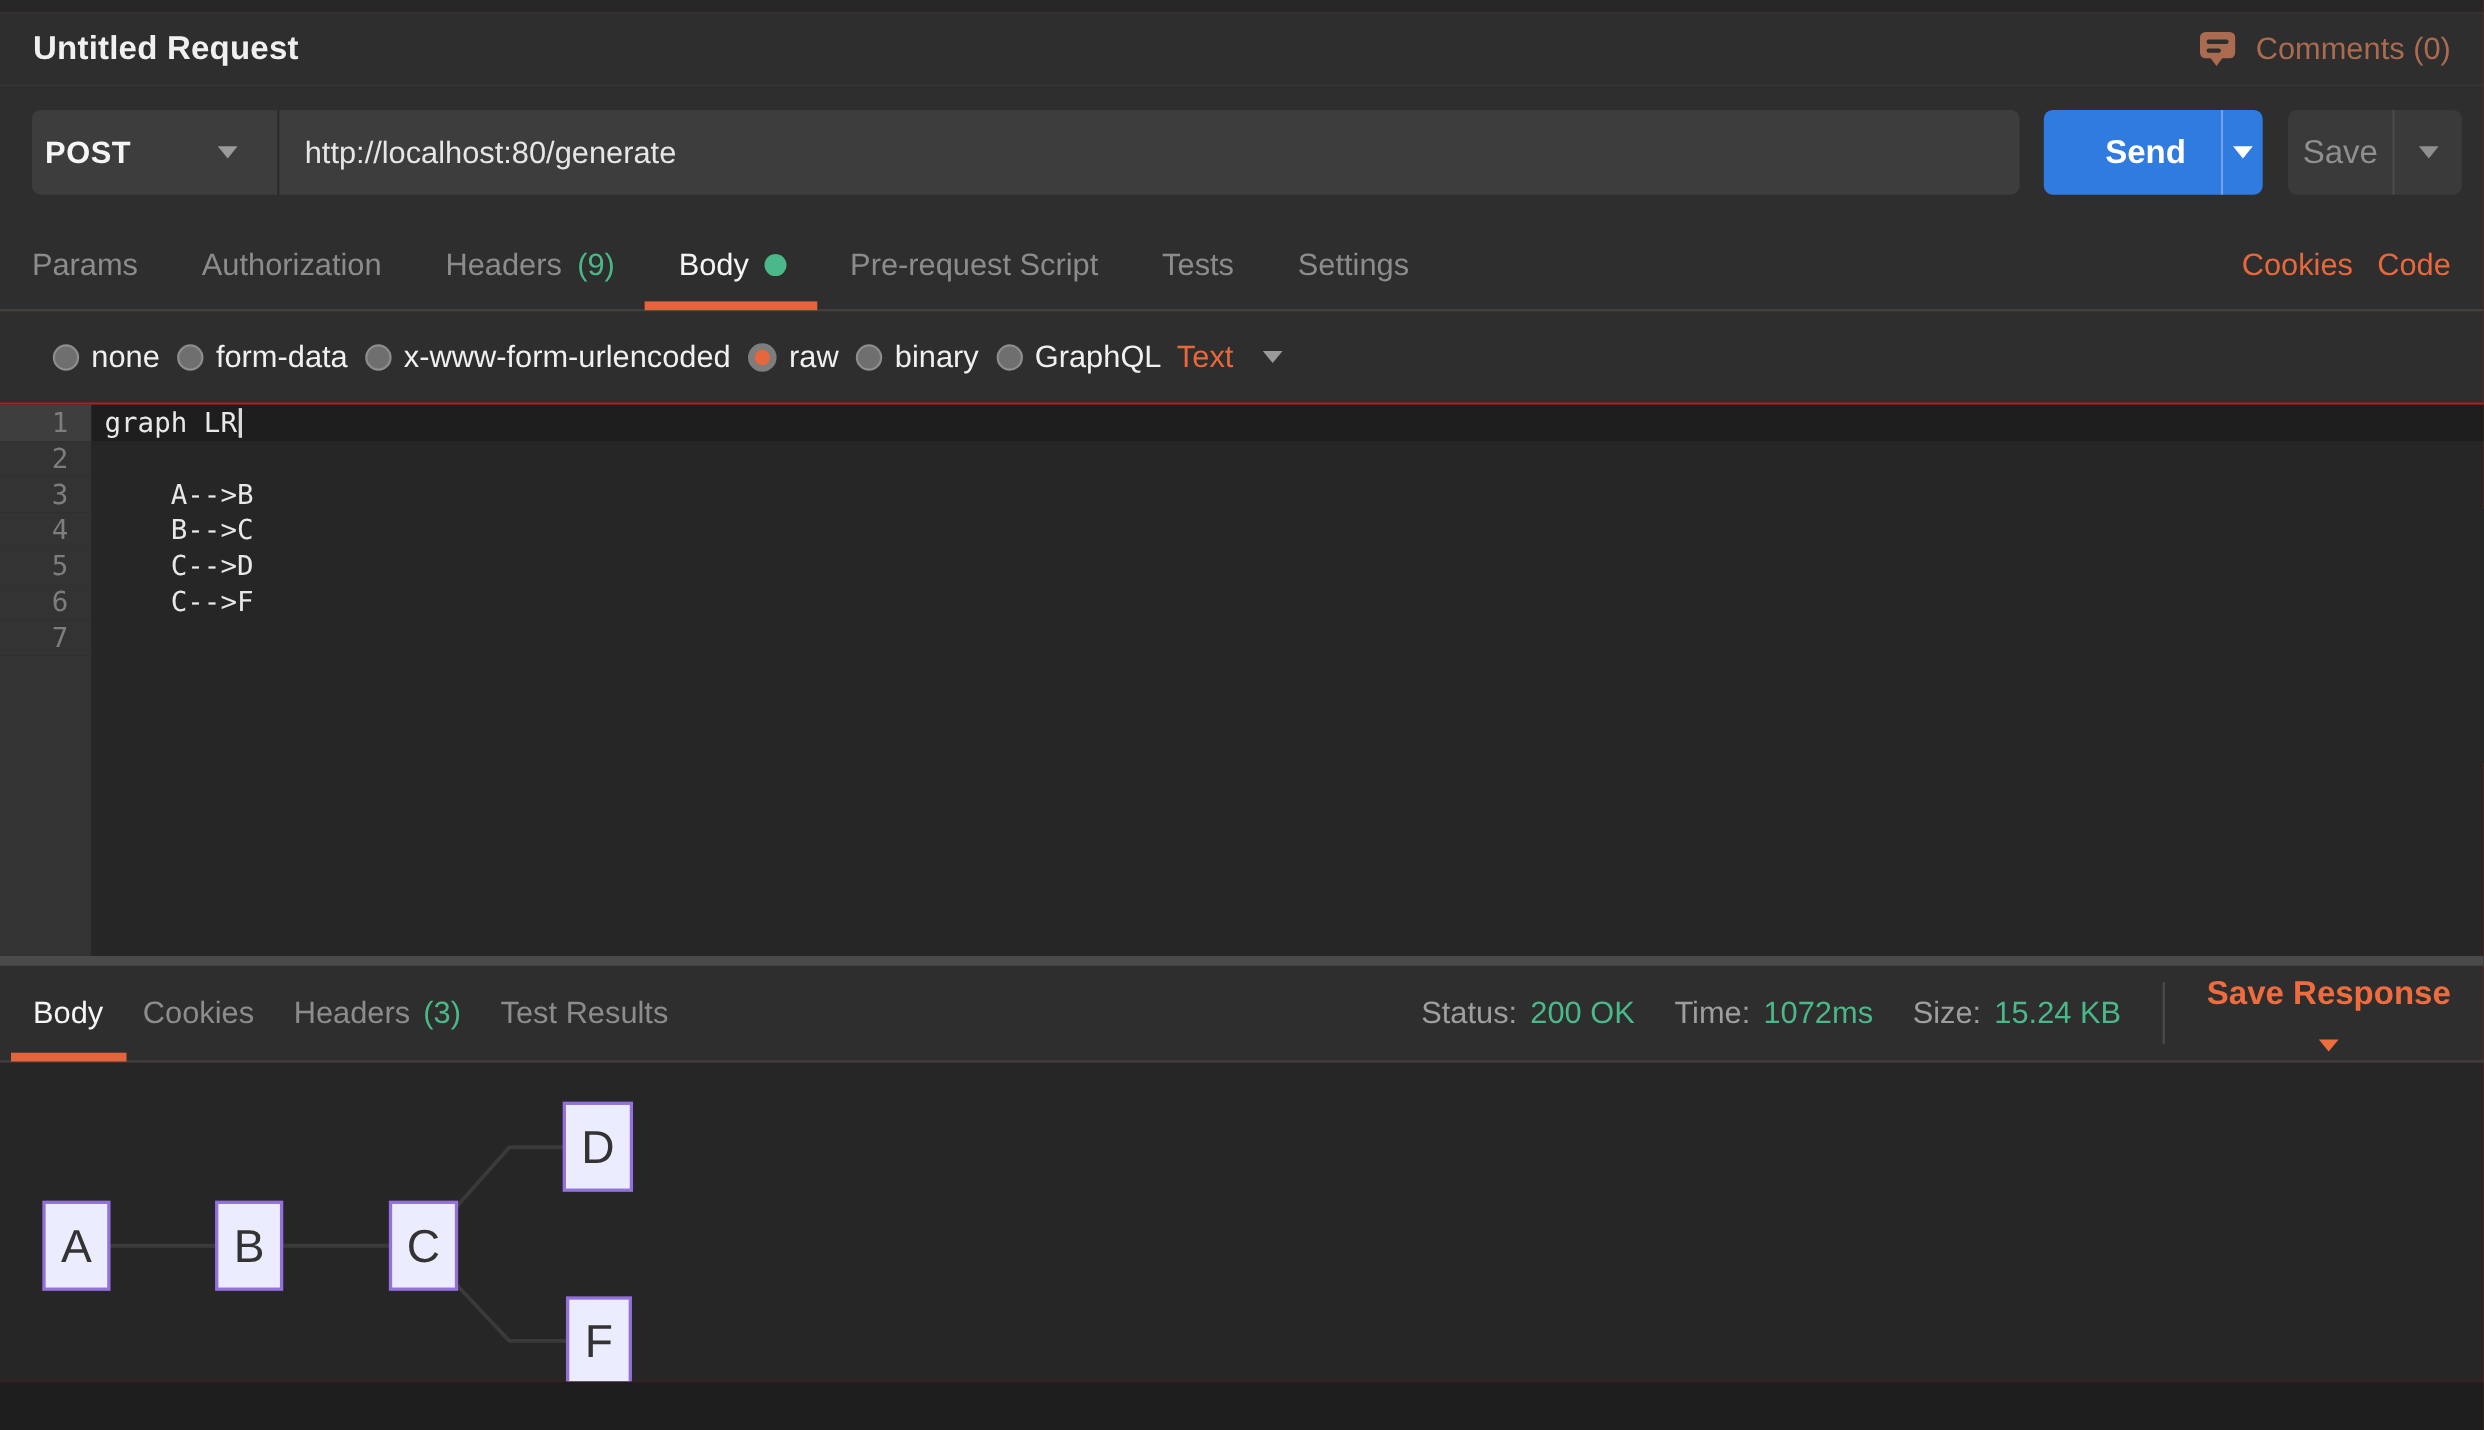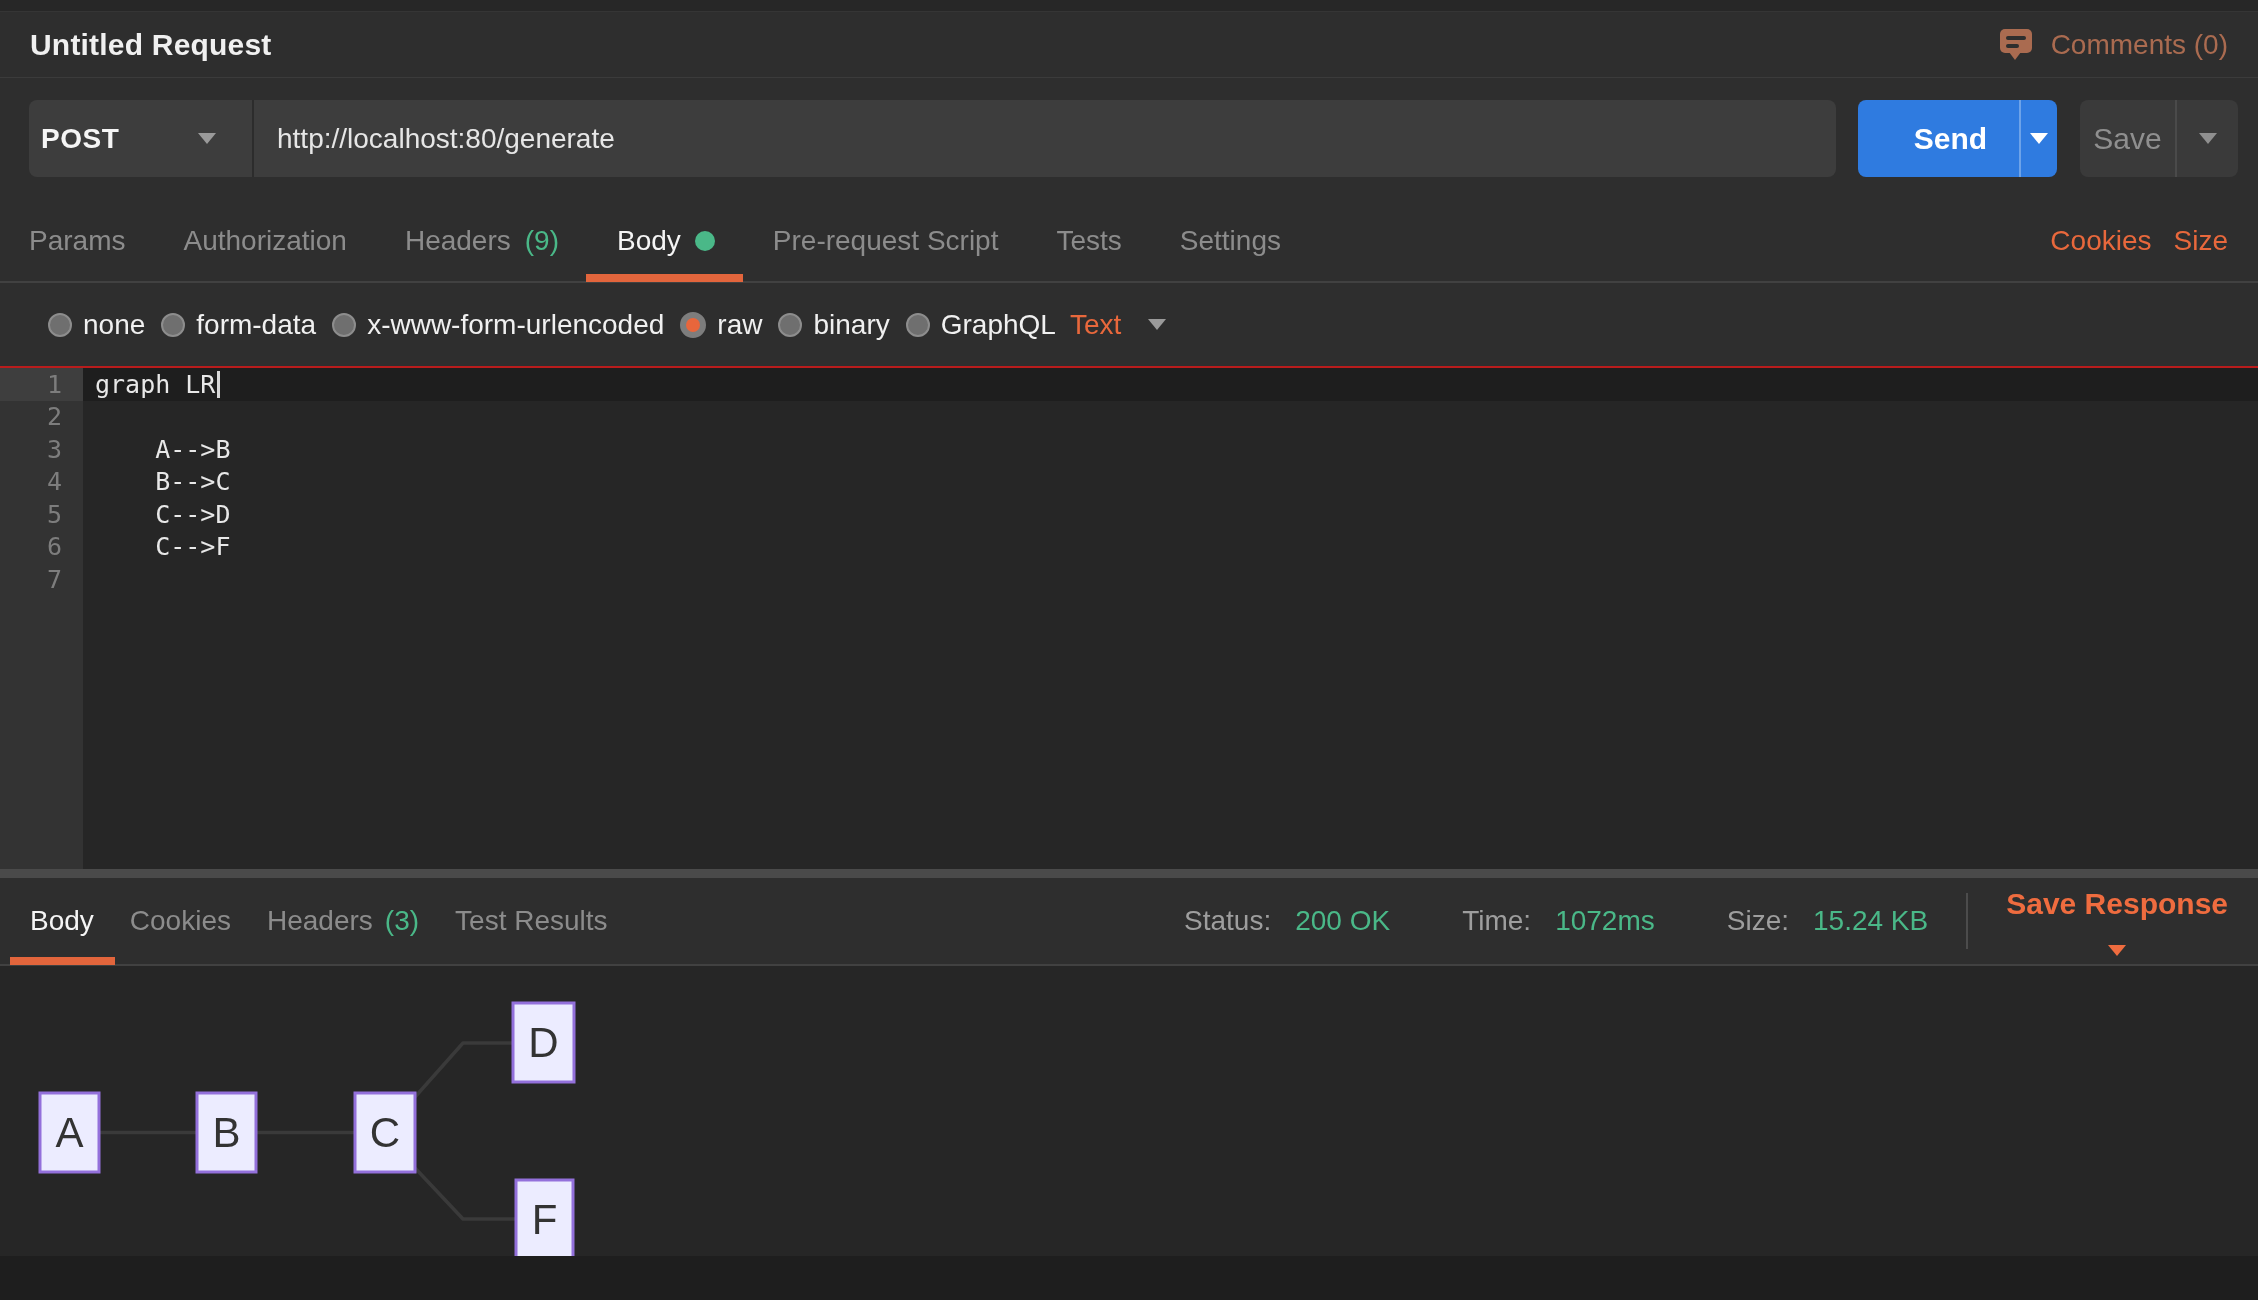--- a/index.html
+++ b/index.html
@@ -80,21 +80,21 @@
   .resp-bar { height:88px; background:#2e2e2e; border-bottom:2px solid #414141;
               display:flex; align-items:center; padding:0 30px; }
   .resp-tabs { display:flex; align-items:center; gap:36px; flex:1; }
   .rtab { position:relative; height:88px; display:flex; align-items:center; gap:12px;
           font-size:28px; color:#8c8c8c; cursor:pointer; }
   .rtab .cnt { color:#4ab888; }
   .rtab--active { color:#f5f5f5; }
   .rtab--active::after { content:""; position:absolute; left:-20px; right:-21px; bottom:0;
                          height:8px; background:#e2653c; }
   .resp-meta { display:flex; align-items:center; gap:36px; }
-  .meta-pair { display:flex; gap:24px; font-size:28px;margin-left:36px; }
+  .meta-pair { display:flex; gap:12px; font-size:28px; }
   .meta-label { color:#9e9e9e; }
   .meta-value { color:#4ab888; }
   .vdiv { width:2px; height:56px; background:#4c4c4c; margin:0 2px; }
   .save-resp { display:flex; align-items:center; gap:24px; cursor:pointer;flex-direction:column; }
   .save-resp-label { font-size:30px; font-weight:700; color:#ef6c3f; }
   .save-resp .tri { border-top-color:#ef6c3f; }
 
   
   .resp-body { height:334px; background:#262626; position:relative; }
   .graph-svg { position:absolute; left:0; top:0; }
@@ -166,21 +166,21 @@
         </div>
       <div class="tab">
           <span>Tests</span>
         </div>
       <div class="tab">
           <span>Settings</span>
         </div>
     </div>
     <div class="tabs-links">
       <span class="link">Cookies</span>
-      <span class="link">Size</span>
+      <span class="link">Code</span>
     </div>
   </div>
 
   <div class="mode-row">
     <div class="mode">
       <span class="radio"></span>
       <span class="mode-label">none</span>
     </div>
     <div class="mode">
       <span class="radio"></span>

